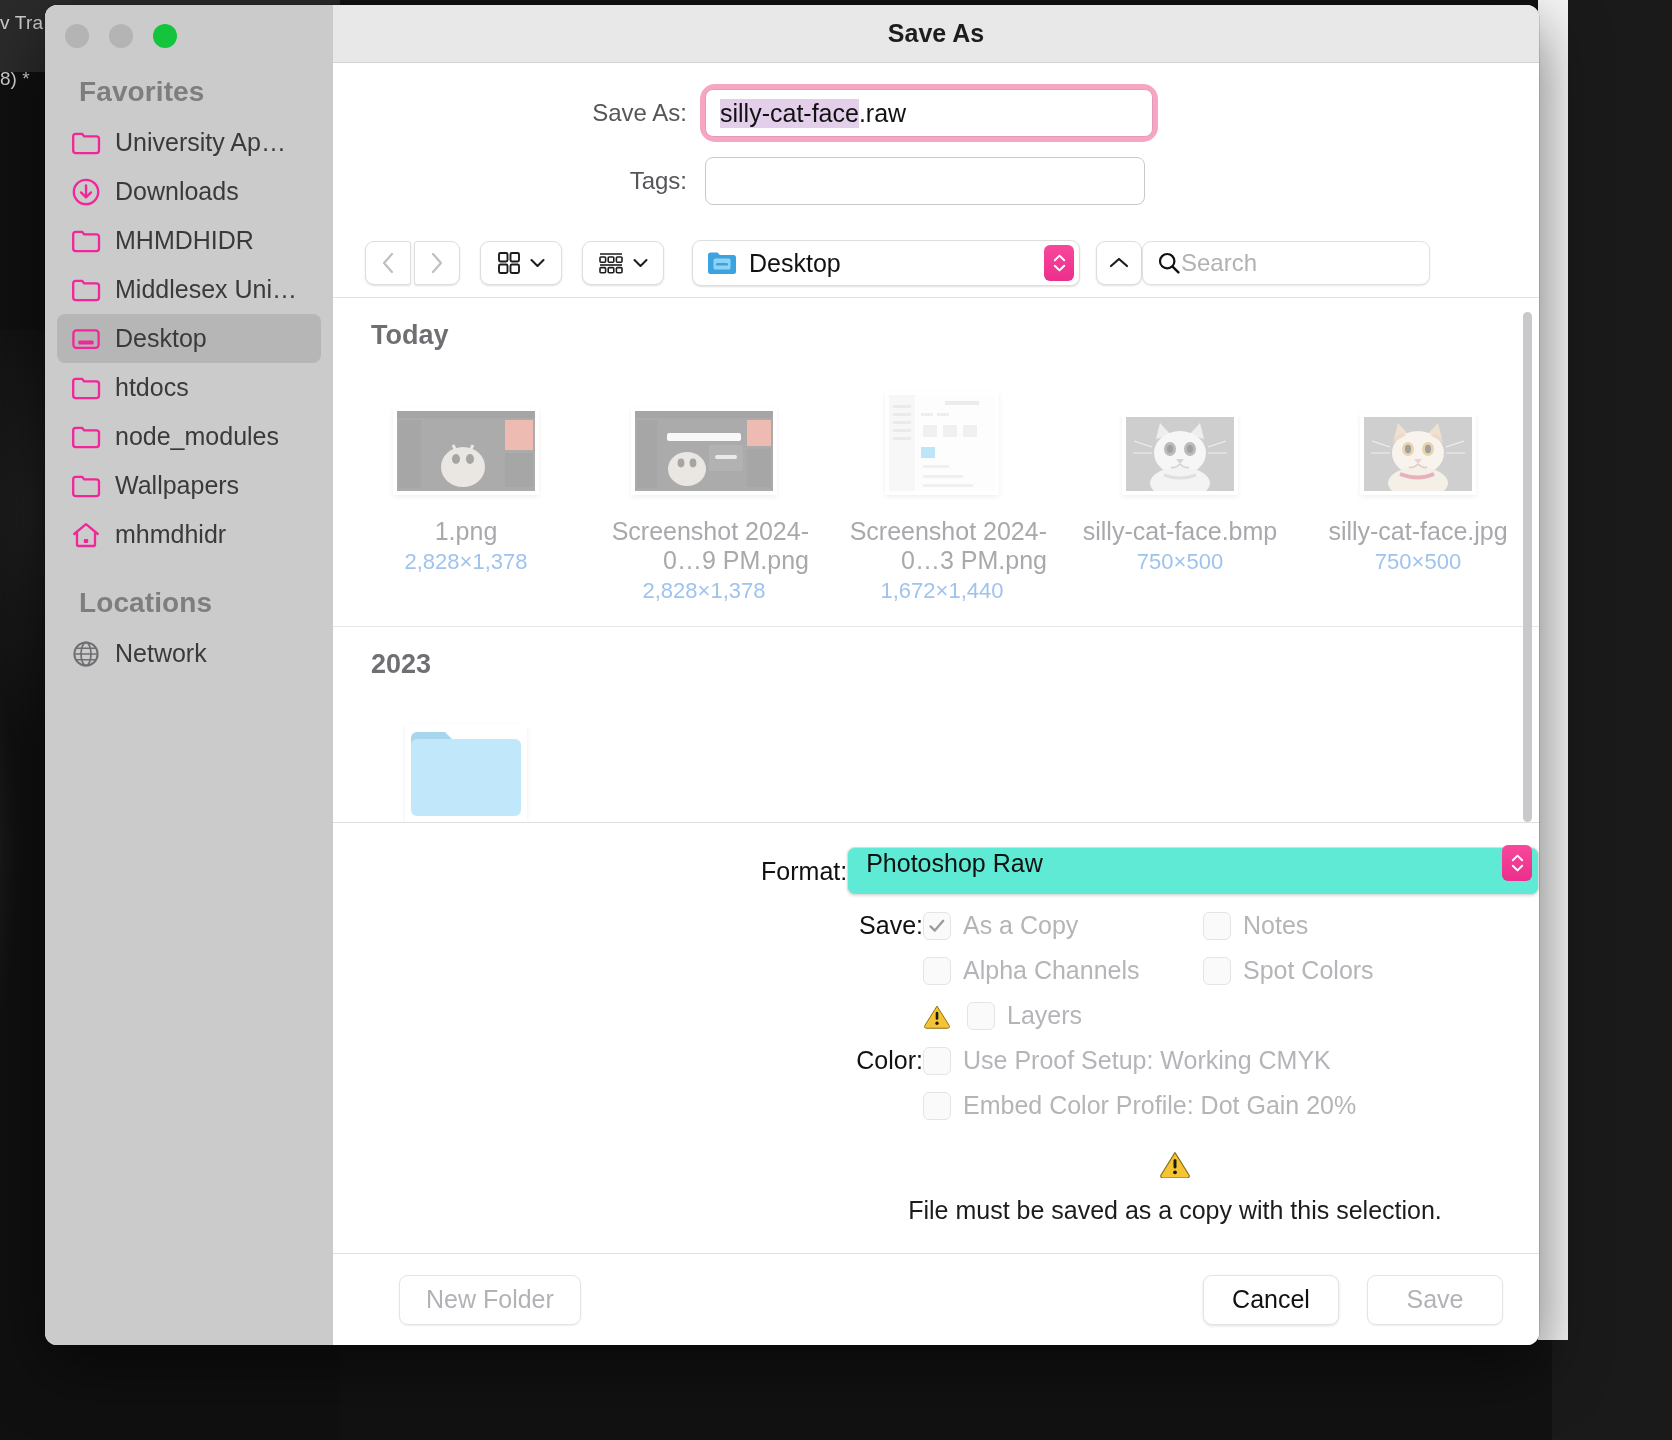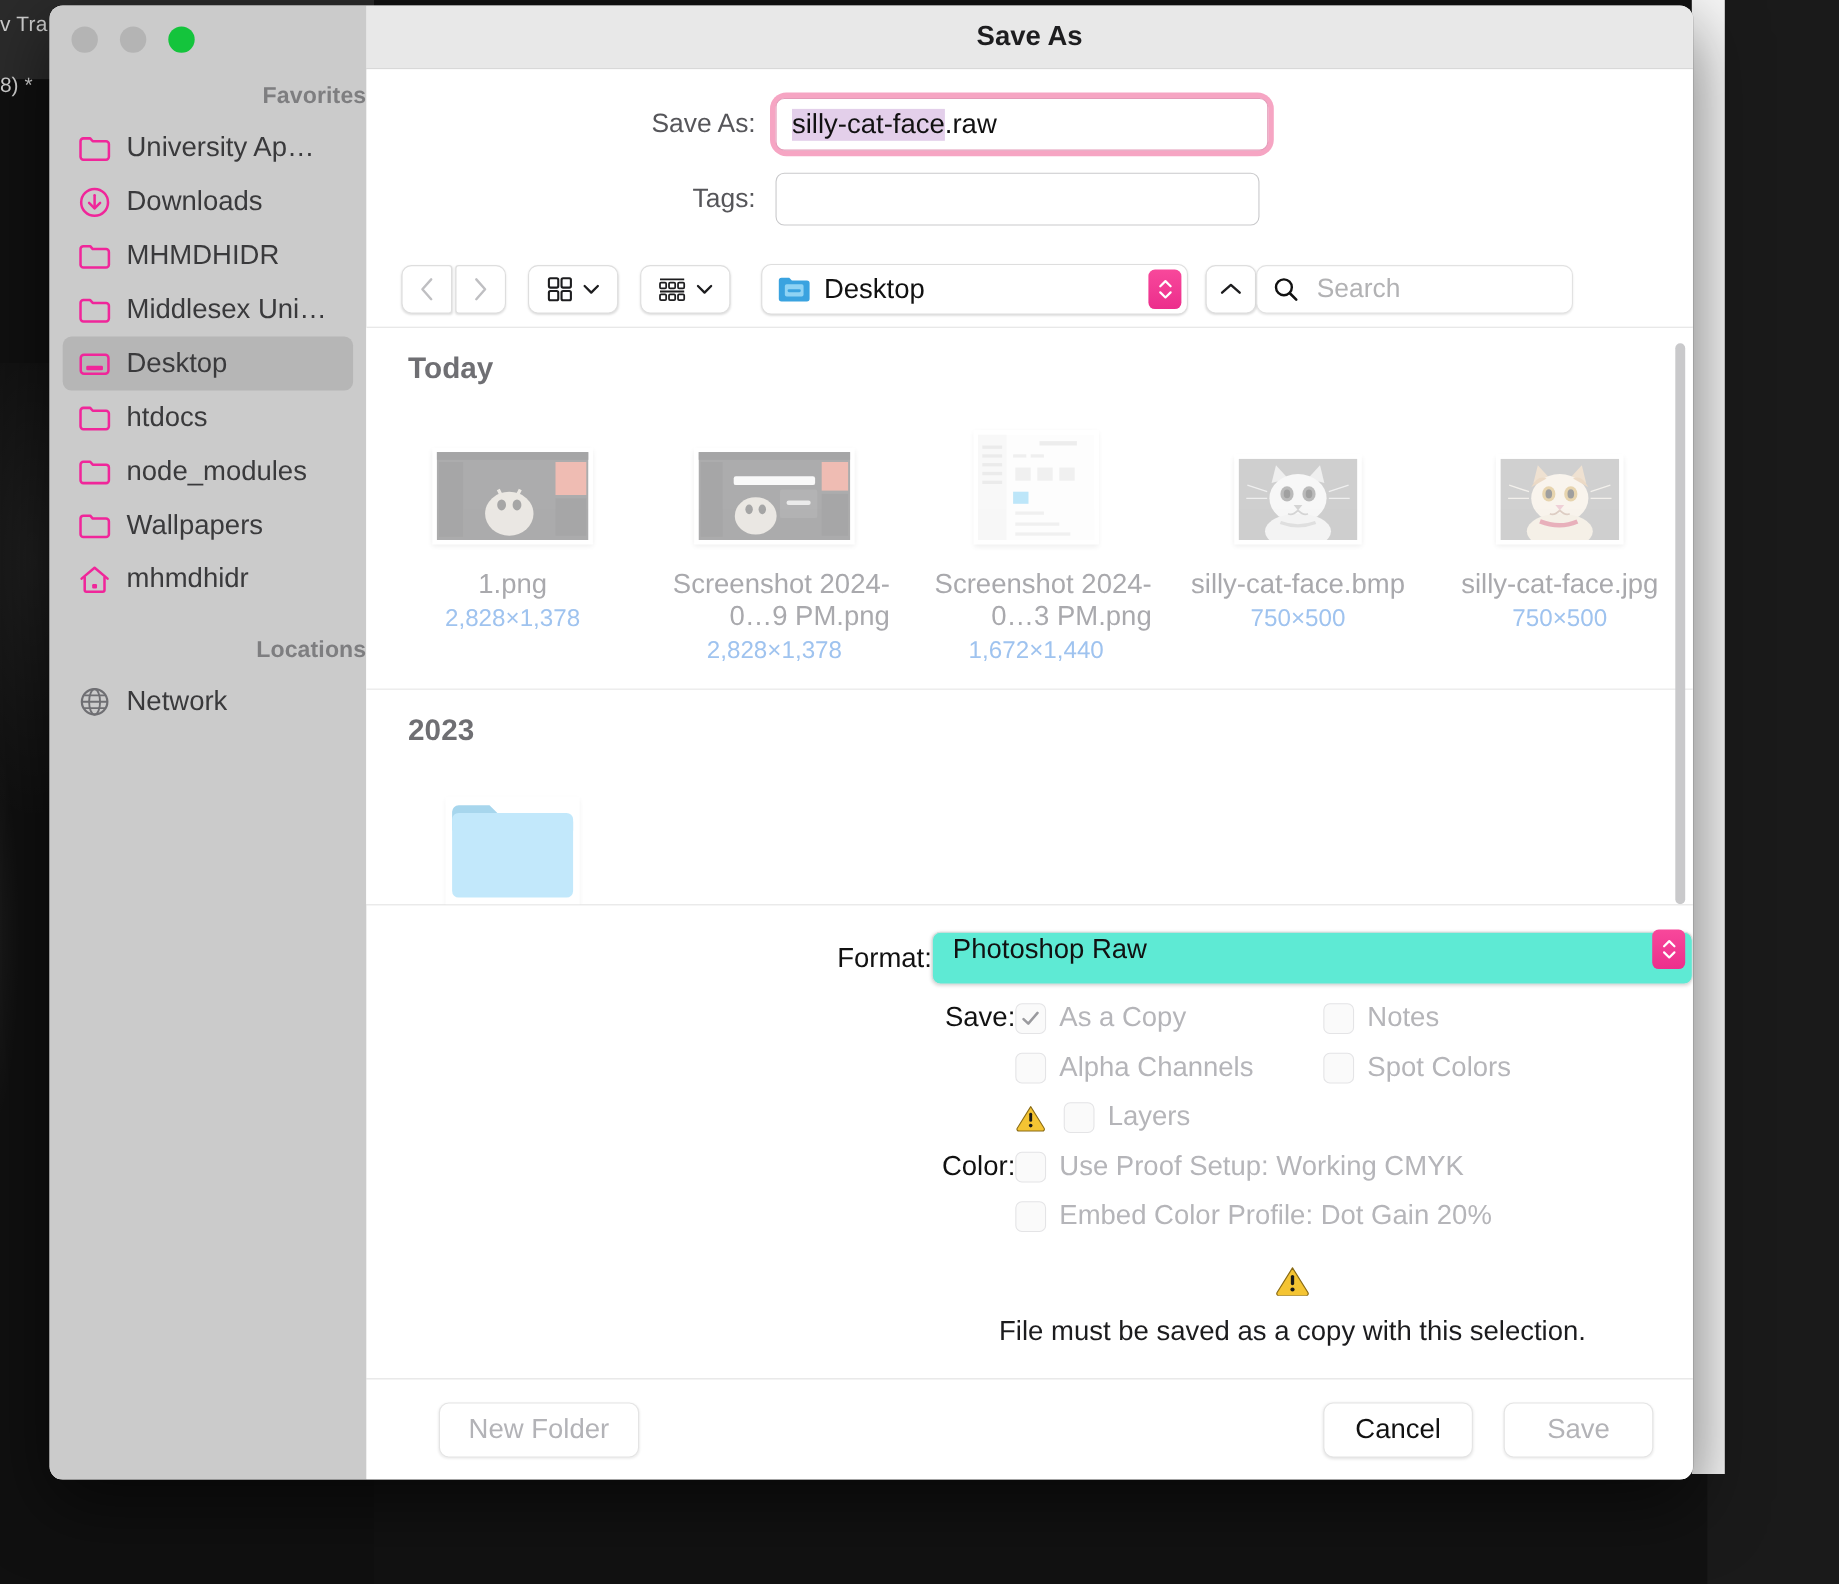--- a/index.html
+++ b/index.html
@@ -64,22 +64,22 @@
   .traffic-lights {
     display: flex; gap: 20px;
     padding: 19px 0 0 20px;
   }
   .tl { width: 24px; height: 24px; border-radius: 50%; }
   .tl.red    { background: #b4b4b4; }
   .tl.yellow { background: #b4b4b4; }
   .tl.green  { background: #14c43c; }
 
   .sb-section-title {
-    color: #7e7e80; font-size: 21px; font-weight: 700;
-    padding: 28px 0 10px 10px; letter-spacing: .1px; text-align: right;
+    color: #7e7e80; font-size: 28px; font-weight: 700;
+    padding: 28px 0 10px 34px; letter-spacing: .1px;
   }
   .sb-item {
     display: flex; align-items: center; gap: 14px;
     height: 49px; margin: 0 12px; padding-left: 14px;
     border-radius: 8px;
     color: #3a3a3c; font-size: 25px;
     white-space: nowrap; overflow: hidden;
   }
   .sb-item.selected { background: #b6b6b6; }
   .sb-icon { width: 30px; height: 30px; flex: 0 0 30px; display: block; }
@@ -143,21 +143,21 @@
     width: 30px; height: 36px; border-radius: 6px;
     background: linear-gradient(#f8489b, #ec2e8c);
     display: flex; flex-direction: column; align-items: center; justify-content: center;
     gap: 2px; flex: 0 0 30px;
   }
   #up-btn { width: 46px; margin-left: 16px; }
   #search-field {
     width: 288px; height: 44px; 
     border-radius: 9px; background: #fff;
     border: .5px solid #e2e2e2; box-shadow: 0 1px 2px rgba(0,0,0,.10);
-    display: flex; align-items: center; gap: 16px; padding: 0 14px;
+    display: flex; align-items: center; gap: 0; padding: 0 14px;
   }
   #search-ph { font-size: 24px; color: #b2b2b4; }
 
   
   #browser {
     flex: 1; min-height: 0; background: #fff;
     border-top: 1px solid #e3e3e3;
     position: relative; overflow: hidden;
   }
   .group-head {

